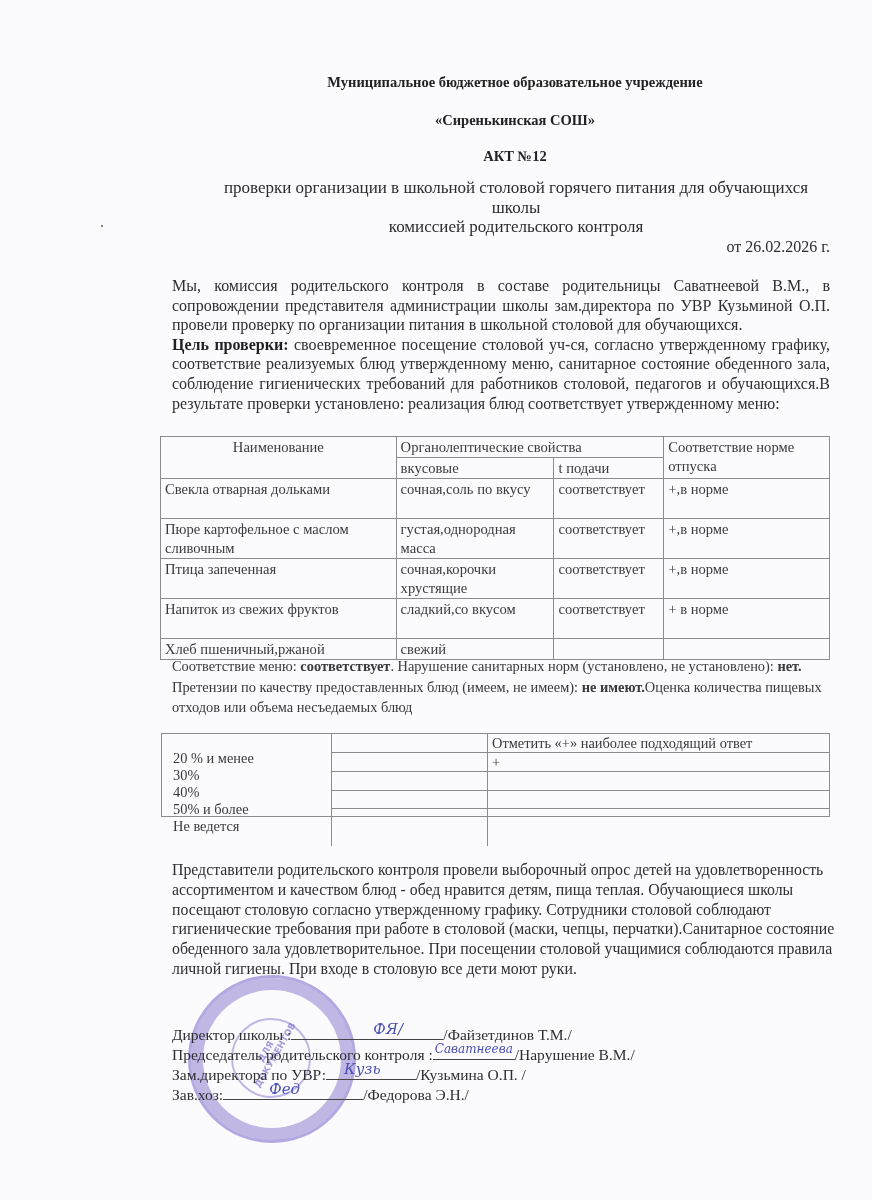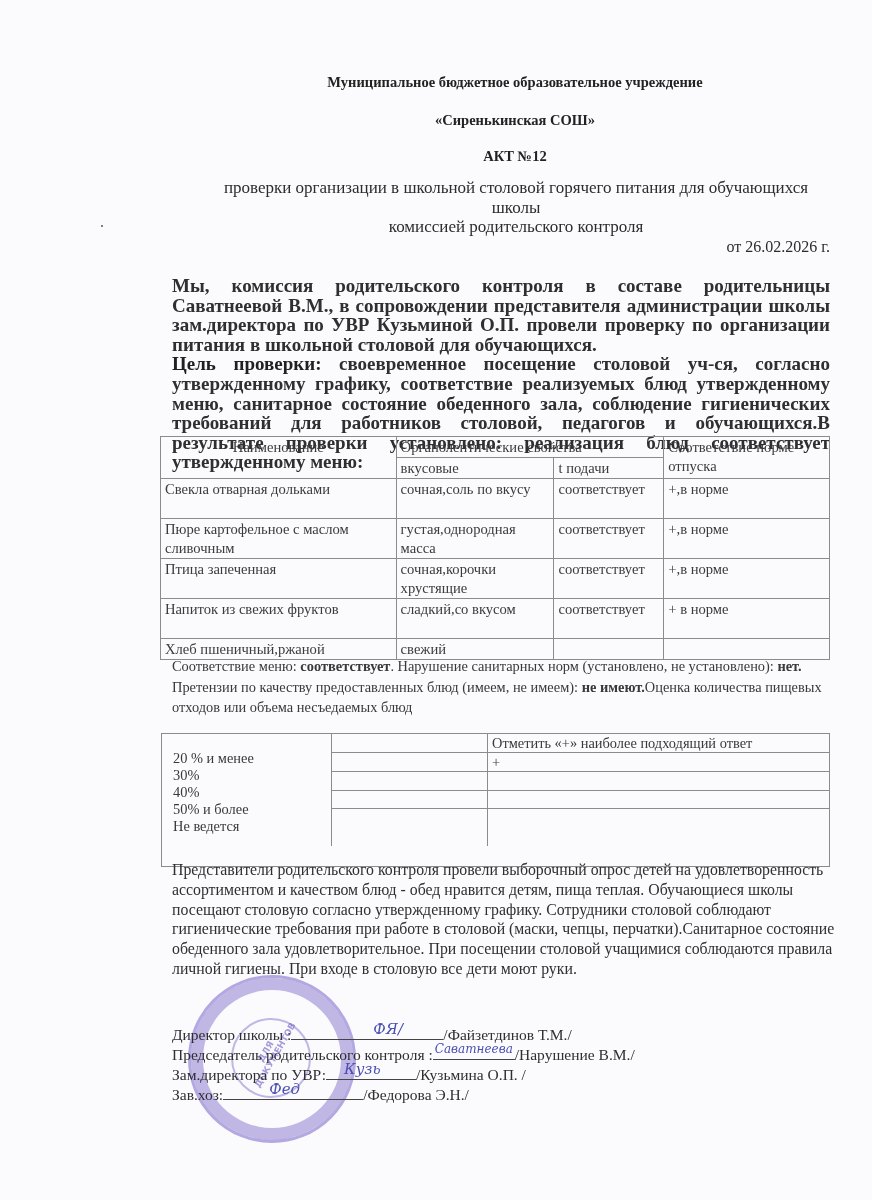--- a/index.html
+++ b/index.html
@@ -6,21 +6,21 @@
   body {
     width:872px; height:1200px; position:relative; overflow:hidden;
     background:#fbfbfd;
     font-family:"Liberation Serif", "DejaVu Serif", serif;
     color:#2a2a2e;
   }
   .abs { position:absolute; }
   .center { text-align:center; }
   .hdr { font-weight:bold; font-size:14.5px; color:#222; }
   .sub { font-size:17px; line-height:19.5px; color:#2b2b30; }
-  .para { font-size:19px; line-height:19.6px; text-align:justify; text-align-last:left; color:#2e2e33;font-weight:bold; }
+  .para { font-size:16px; line-height:19.6px; text-align:justify; text-align-last:left; color:#2e2e33; }
   .para b { color:#1f1f24; }
   table { border-collapse:collapse; font-size:14.6px; color:#3a3a40; }
   td { border:1px solid #8a8a90; vertical-align:top; padding:1px 4px 0 4px; line-height:19px; }
   .t1 td.hcenter { text-align:center; }
   .small { font-size:14.4px; line-height:19px; color:#38383d; }
   .sig { font-size:15.5px; line-height:20px; color:#2e2e33; white-space:nowrap; }
   .line { display:inline-block; border-bottom:1px solid #444; vertical-align:baseline; position:relative; height:14px; }
   .scribble { position:absolute; color:#4a4fb0; font-style:italic; font-family:"DejaVu Serif", serif; font-size:15px; top:-6px; }
   .stamp {
     position:absolute; left:188px; top:975px; width:162px; height:162px; border-radius:50%;
@@ -103,21 +103,21 @@
     <td></td>
     <td></td>
   </tr>
 </tbody>
   </table>
 
 <div class="abs small" style="left:172px; width:665px; top:656px; line-height:20.5px;">
   <span>Соответствие меню: </span><b>соответствует</b><span>. Нарушение санитарных норм (установлено, не установлено): </span><b>нет.</b><span> Претензии по качеству предоставленных блюд (имеем, не имеем): </span><b>не имеют.</b><span>Оценка количества пищевых отходов или объема несъедаемых блюд</span>
 </div>
 
-<div class="abs" style="left:161px; top:733px; width:669px; height:134px; border:1px solid #8a8a90; box-sizing:border-box;">
+<div class="abs" style="left:161px; top:733px; width:669px; height:84px; border:1px solid #8a8a90; box-sizing:border-box;">
   <div class="abs" style="left:169px; top:0; width:1px; height:112px; background:#8a8a90;"></div>
   <div class="abs" style="left:325px; top:0; width:1px; height:112px; background:#8a8a90;"></div>
   <div class="abs" style="left:169px; top:18px; width:498px; height:1px; background:#8a8a90;"></div>
   <div class="abs" style="left:169px; top:37px; width:498px; height:1px; background:#8a8a90;"></div>
   <div class="abs" style="left:169px; top:56px; width:498px; height:1px; background:#8a8a90;"></div>
   <div class="abs" style="left:169px; top:74px; width:498px; height:1px; background:#8a8a90;"></div>
 
   <div class="abs small" style="left:330px; top:0px;">Отметить «+» наиболее подходящий ответ</div>
   <div class="abs small" style="left:330px; top:19px;">+</div>
   <div class="abs small" style="left:330px; top:38px;"></div>

